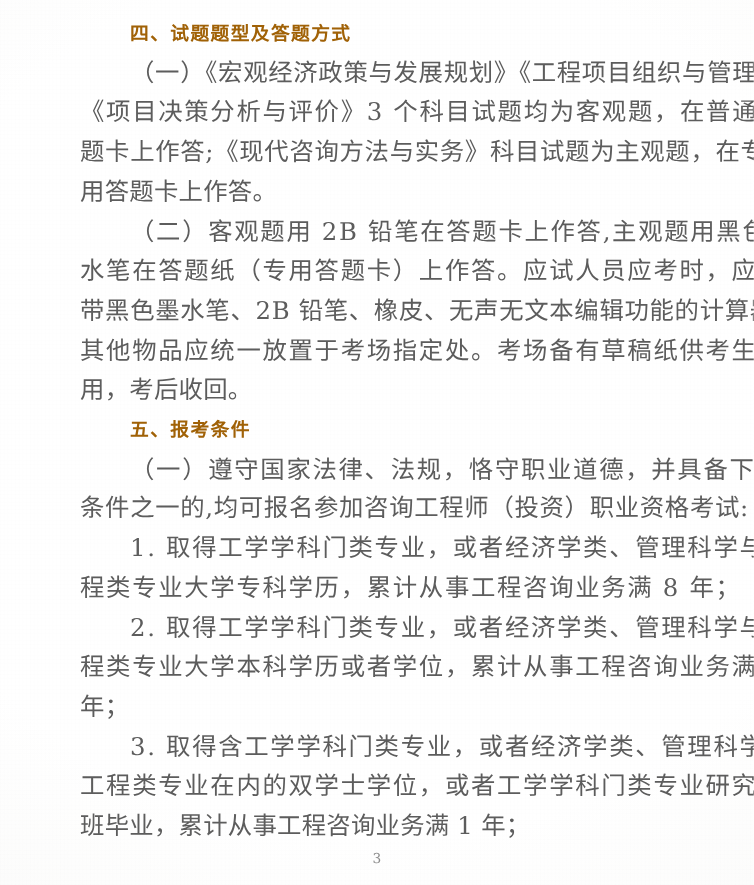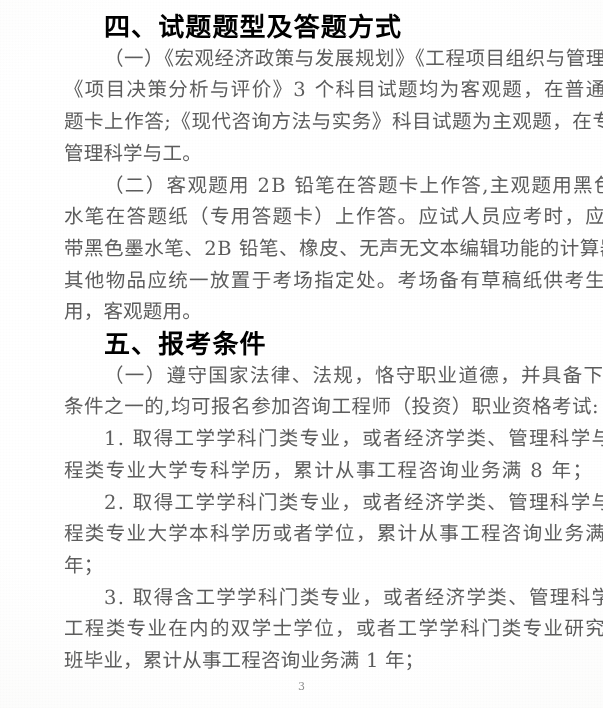--- a/index.html
+++ b/index.html
@@ -69,23 +69,23 @@
     text-indent: 0;
     padding-left: 40px;
   }
 
   .heading {
     position: absolute;
     left: 64px;
     height: 30px;
     line-height: 30px;
     padding-left: 40px;
-    font-size: 26px;
+    font-size: 15px;
     font-weight: bold;
-    color: #000000;
+    color: #a16207;
     letter-spacing: 1.1px;
     white-space: nowrap;
     font-family: "DejaVu Sans", "Liberation Sans", sans-serif;
   }
 
   .page-number {
     position: absolute;
     left: 0;
     width: 603px;
     text-align: center;
@@ -98,26 +98,26 @@
 <body>
 
 <div class="scan-page"></div>
 
 <div class="doc-body" id="doc-body">
 
 <div class="heading" style="top: 12px;">四、试题题型及答题方式</div>
     <div class="line just indent" style="top: 43.7px;">（一）《宏观经济政策与发展规划》《工程项目组织与管理》、</div>
     <div class="line just-wide" style="top: 75.4px;">《项目决策分析与评价》3 个科目试题均为客观题，在普通答</div>
     <div class="line just" style="top: 107.1px;">题卡上作答;《现代咨询方法与实务》科目试题为主观题，在专</div>
-    <div class="line" style="top: 138.8px;">管理科学与工。</div>
+    <div class="line" style="top: 138.8px;">用答题卡上作答。</div>
     <div class="line just-wide indent" style="top: 170.5px;">（二）客观题用 2B 铅笔在答题卡上作答,主观题用黑色墨</div>
     <div class="line just-wide" style="top: 202.2px;">水笔在答题纸（专用答题卡）上作答。应试人员应考时，应携</div>
     <div class="line just" style="top: 233.9px;">带黑色墨水笔、2B 铅笔、橡皮、无声无文本编辑功能的计算器，</div>
     <div class="line just-wide" style="top: 265.6px;">其他物品应统一放置于考场指定处。考场备有草稿纸供考生使</div>
-    <div class="line" style="top: 297.3px;">用，客观题用。</div>
+    <div class="line" style="top: 297.3px;">用，考后收回。</div>
     <div class="heading" style="top: 329px; text-align: right;">五、报考条件</div>
     <div class="line just-wide indent" style="top: 360.7px;">（一）遵守国家法律、法规，恪守职业道德，并具备下列</div>
     <div class="line just" style="top: 392.4px;">条件之一的,均可报名参加咨询工程师（投资）职业资格考试:</div>
     <div class="line just-wide indent" style="top: 424.1px;">1. 取得工学学科门类专业，或者经济学类、管理科学与工</div>
     <div class="line just-wide" style="top: 455.8px;">程类专业大学专科学历，累计从事工程咨询业务满 8 年；</div>
     <div class="line just-wide indent" style="top: 487.5px;">2. 取得工学学科门类专业，或者经济学类、管理科学与工</div>
     <div class="line just-wide" style="top: 519.2px;">程类专业大学本科学历或者学位，累计从事工程咨询业务满 6</div>
     <div class="line" style="top: 550.9px;">年；</div>
     <div class="line just-wide indent" style="top: 582.6px;">3. 取得含工学学科门类专业，或者经济学类、管理科学与</div>
     <div class="line just-wide" style="top: 614.3px;">工程类专业在内的双学士学位，或者工学学科门类专业研究生</div>

